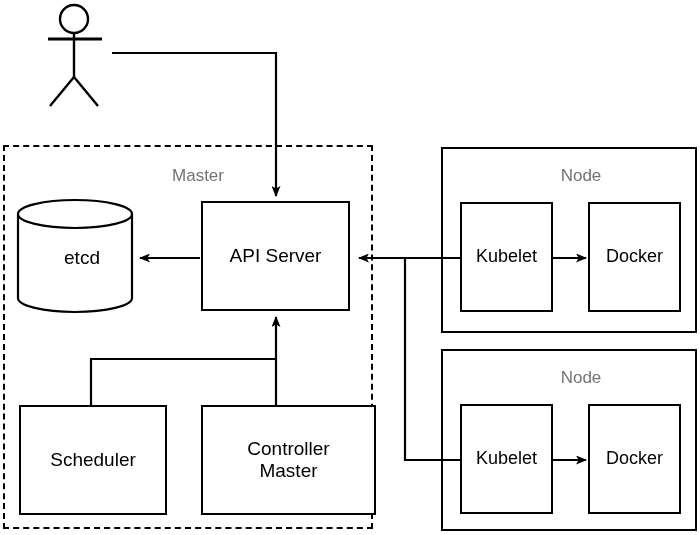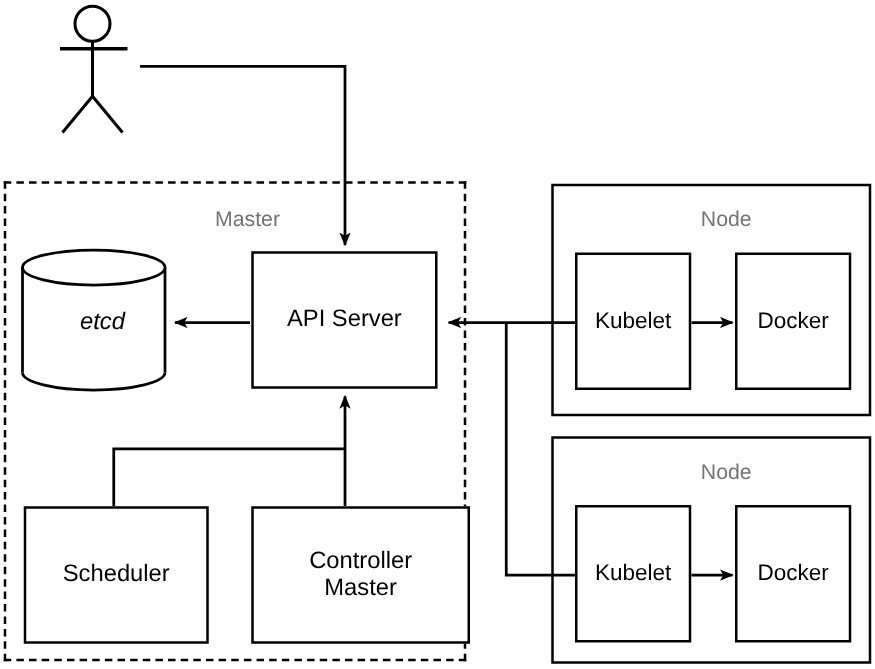--- a/index.html
+++ b/index.html
@@ -110,21 +110,21 @@
 
   <div class="group-box group-dashed" style="left:3px; top:145px; width:370px; height:384px;"></div>
   <div class="group-label" style="left:186px; top:166px;">Master</div>
 
   <svg class="cyl" style="left:16px; top:198px;" width="118" height="116" viewBox="0 0 118 116">
     <path d="M2,16 L2,100" fill="none" stroke="#000000" stroke-width="2.2"></path>
     <path d="M116,16 L116,100" fill="none" stroke="#000000" stroke-width="2.2"></path>
     <ellipse cx="59" cy="16" rx="57" ry="14" fill="#ffffff" stroke="#000000" stroke-width="2.2"></ellipse>
     <path d="M2,100 A57,14 0 0 0 116,100" fill="none" stroke="#000000" stroke-width="2.2"></path>
   </svg>
-  <div class="cyl-text" style="left:16px; top:247px; width:132px;font-style:italic;">etcd</div>
+  <div class="cyl-text" style="left:16px; top:247px; width:132px;">etcd</div>
 
   <div class="box" style="left:201px; top:201px; width:149px; height:110px;">API Server</div>
 
   <div class="box" style="left:19px; top:405px; width:148px; height:110px;">Scheduler</div>
 
   <div class="box" style="left:201px; top:405px; width:175px; height:110px; flex-direction:column;">
     <span>Controller</span>
     <span>Master</span>
   </div>
 

